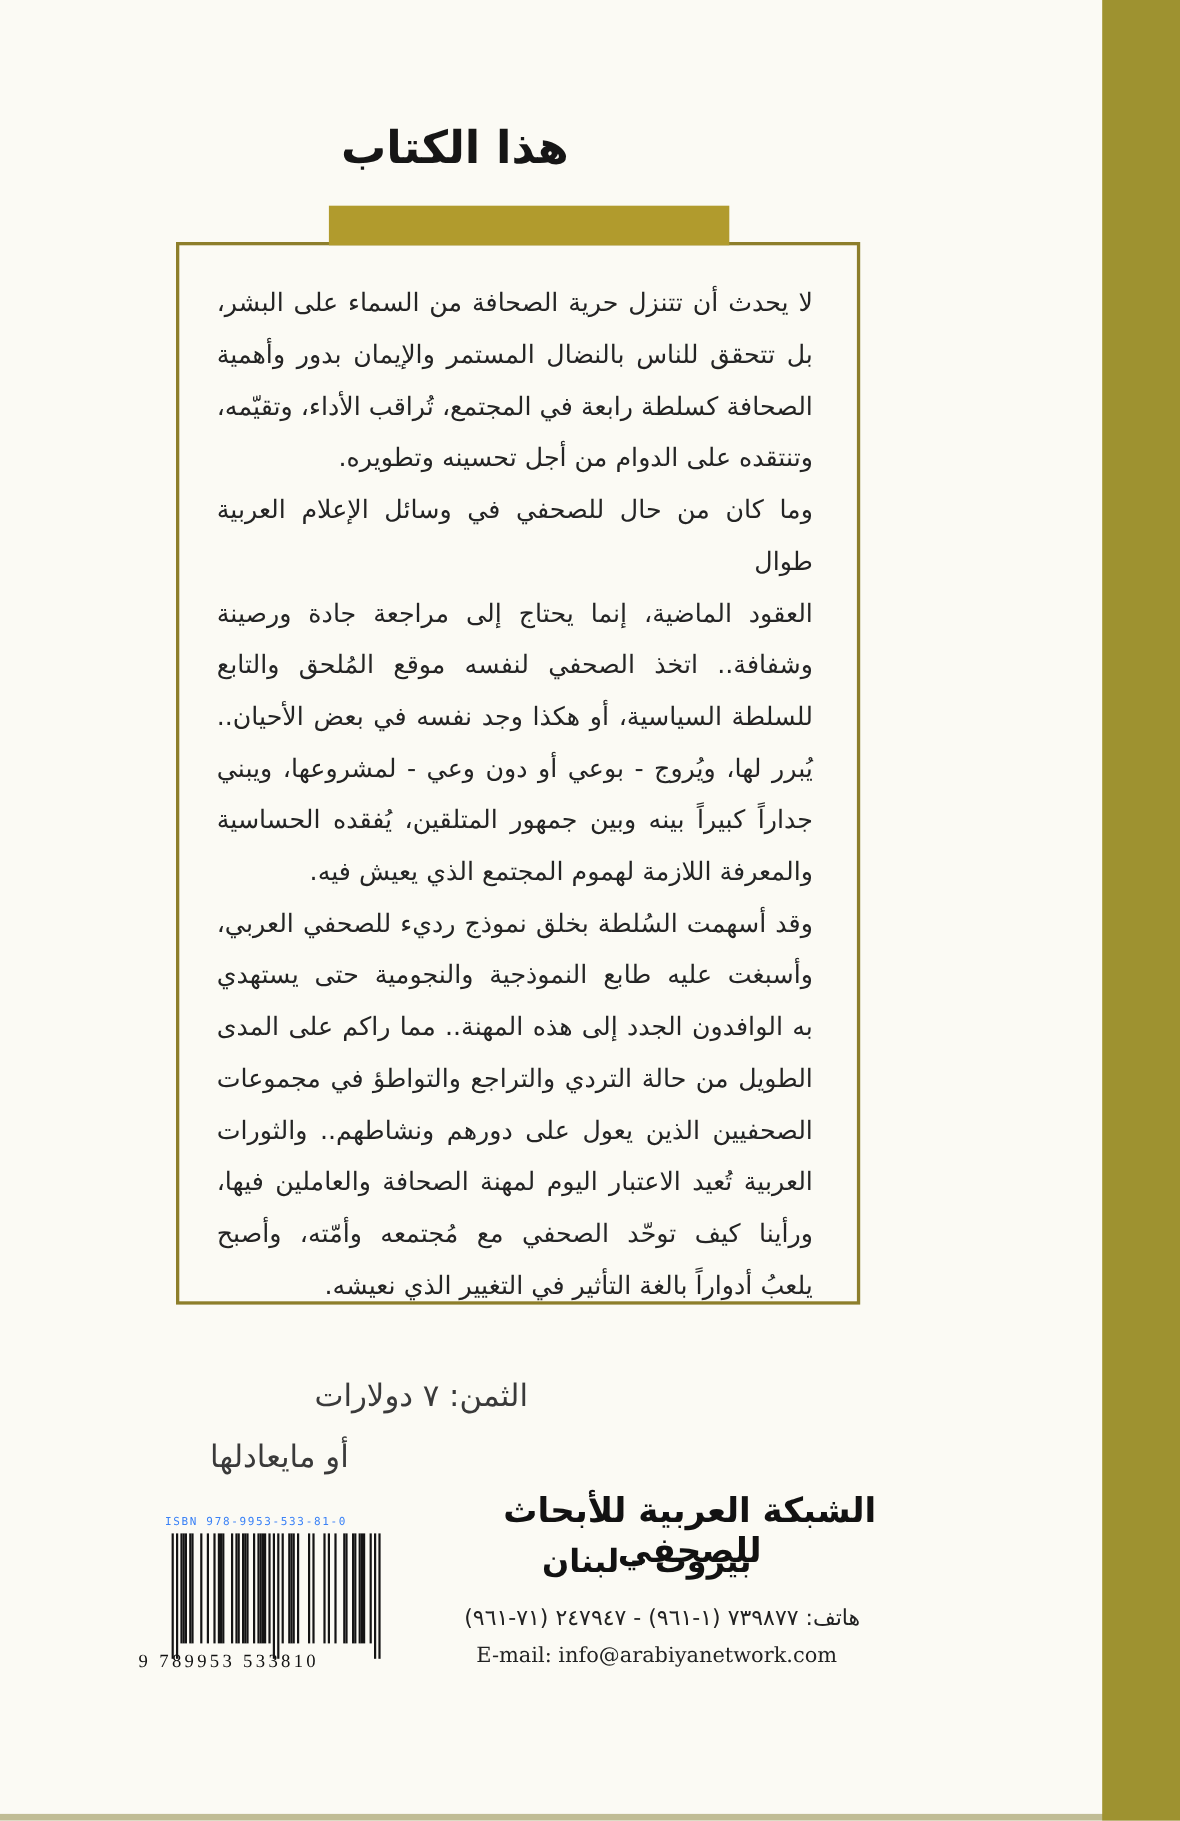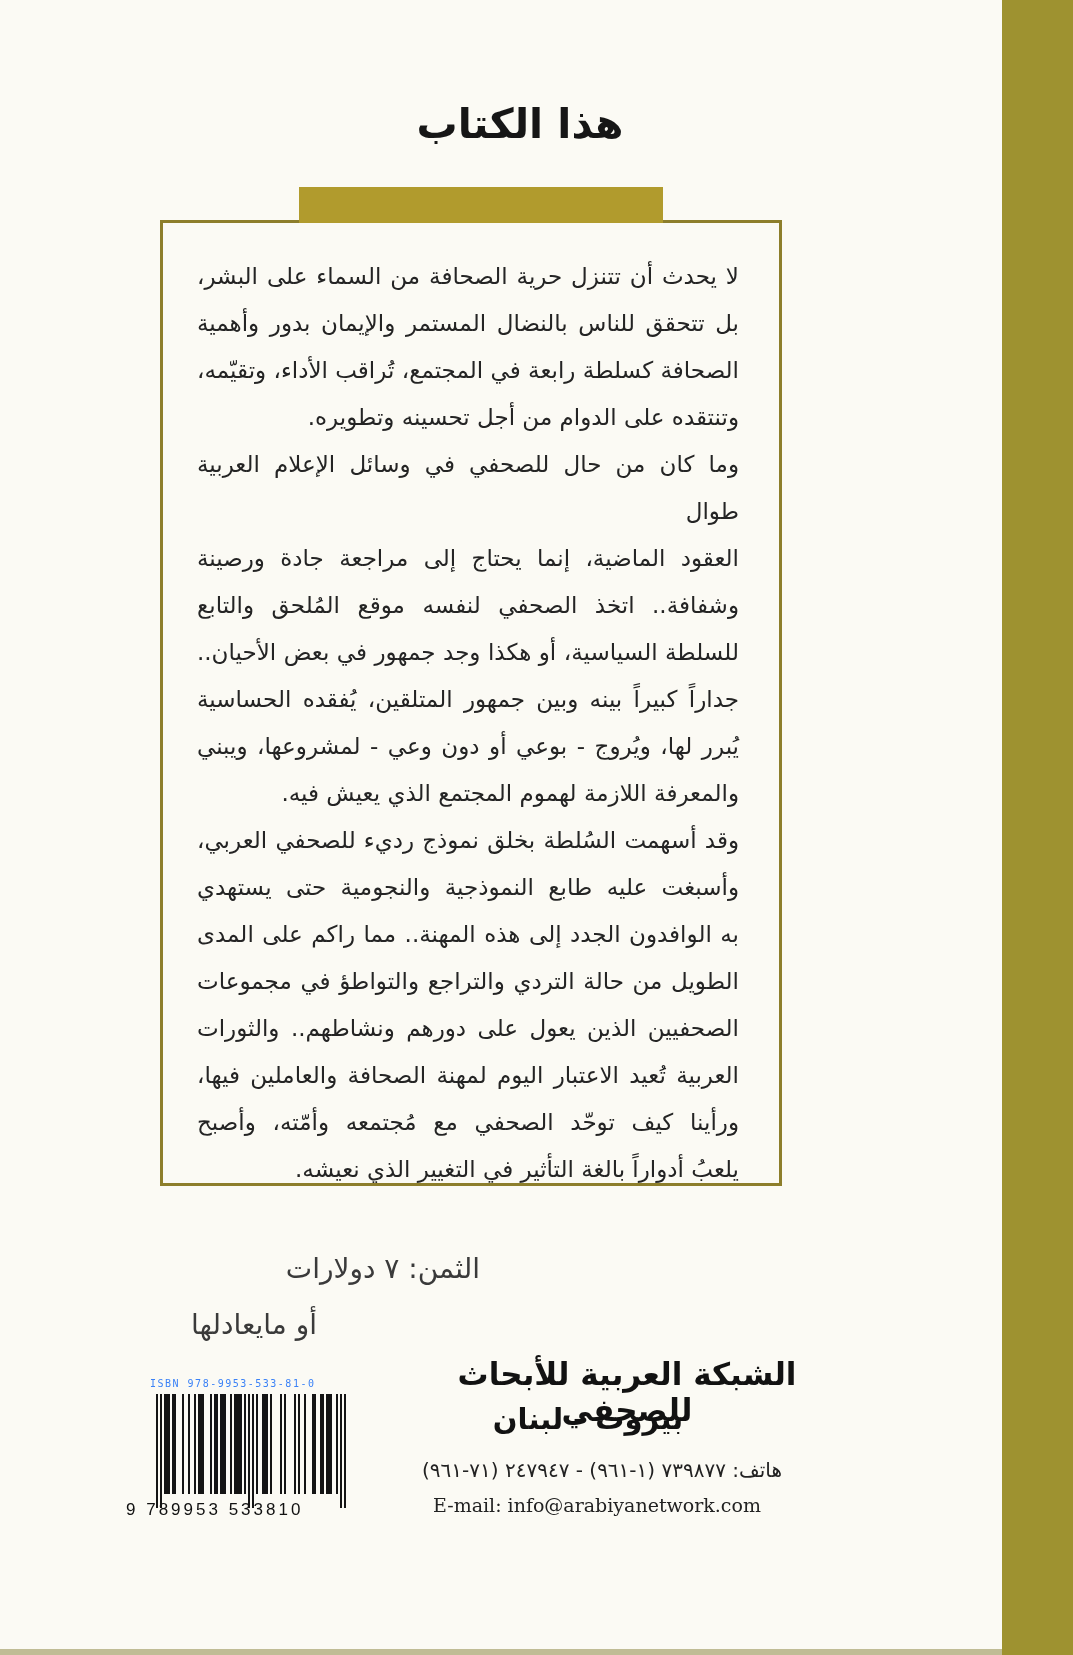--- a/index.html
+++ b/index.html
@@ -11,22 +11,22 @@
   }
   .accent-stripe{
     position:absolute;top:0;right:0;width:71px;height:1655px;
     background:#9e9230;z-index:3;
   }
   .bottom-edge{
     position:absolute;left:0;bottom:0;width:1073px;height:6px;
     background:#c0bc95;z-index:1;
   }
   .page-title{
-    position:absolute;top:100px;left:310px;width:420px;
-    text-align:center;direction:rtl;
+    position:absolute;top:110px;left:310px;width:420px;
+    text-align:left;direction:rtl;
     font-size:41px;font-weight:bold;color:#161616;
     letter-spacing:1px;
   }
   .gold-bar{
     position:absolute;left:299px;top:187px;width:364px;height:36px;
     background:#b19b2d;z-index:2;
   }
   .desc-box{
     position:absolute;left:160px;top:220px;width:622px;height:966px;
     box-sizing:border-box;border:3px solid #8d7e2b;
@@ -73,44 +73,44 @@
     font-size:10px;letter-spacing:1.5px;color:#3b82f6;white-space:nowrap;
   }
   .isbn-barcode{
     position:absolute;left:156px;top:1394px;z-index:1;
   }
   .isbn-barcode-bars{
     display:flex;flex-direction:row;align-items:flex-start;
   }
   .isbn-digits{
     position:absolute;left:126px;top:1500px;
-    font-family:Liberation Sans, sans-serif;
+    font-family:Liberation Serif, serif;
     font-size:17px;letter-spacing:3px;color:#111;white-space:nowrap;
   }
 </style>
 </head>
 <body>
 
 <div class="bottom-edge"></div>
 <div class="accent-stripe"></div>
 
 <div class="page-title">هذا الكتاب</div>
 <div class="gold-bar"></div>
 
 <div class="desc-box">
   <div class="tline">لا يحدث أن تتنزل حرية الصحافة من السماء على البشر،</div>
   <div class="tline">بل تتحقق للناس بالنضال المستمر والإيمان بدور وأهمية</div>
   <div class="tline">الصحافة كسلطة رابعة في المجتمع، تُراقب الأداء، وتقيّمه،</div>
   <div class="tline pend">وتنتقده على الدوام من أجل تحسينه وتطويره.</div>
   <div class="tline">وما كان من حال للصحفي في وسائل الإعلام العربية طوال</div>
   <div class="tline">العقود الماضية، إنما يحتاج إلى مراجعة جادة ورصينة</div>
   <div class="tline">وشفافة.. اتخذ الصحفي لنفسه موقع المُلحق والتابع</div>
-  <div class="tline">للسلطة السياسية، أو هكذا وجد جمهور في بعض الأحيان..</div>
+  <div class="tline">للسلطة السياسية، أو هكذا وجد نفسه في بعض الأحيان..</div>
+  <div class="tline">يُبرر لها، ويُروج - بوعي أو دون وعي - لمشروعها، ويبني</div>
   <div class="tline">جداراً كبيراً بينه وبين جمهور المتلقين، يُفقده الحساسية</div>
-  <div class="tline">يُبرر لها، ويُروج - بوعي أو دون وعي - لمشروعها، ويبني</div>
   <div class="tline pend">والمعرفة اللازمة لهموم المجتمع الذي يعيش فيه.</div>
   <div class="tline">وقد أسهمت السُلطة بخلق نموذج رديء للصحفي العربي،</div>
   <div class="tline">وأسبغت عليه طابع النموذجية والنجومية حتى يستهدي</div>
   <div class="tline">به الوافدون الجدد إلى هذه المهنة.. مما راكم على المدى</div>
   <div class="tline">الطويل من حالة التردي والتراجع والتواطؤ في مجموعات</div>
   <div class="tline">الصحفيين الذين يعول على دورهم ونشاطهم.. والثورات</div>
   <div class="tline">العربية تُعيد الاعتبار اليوم لمهنة الصحافة والعاملين فيها،</div>
   <div class="tline">ورأينا كيف توحّد الصحفي مع مُجتمعه وأمّته، وأصبح</div>
   <div class="tline pend">يلعبُ أدواراً بالغة التأثير في التغيير الذي نعيشه.</div>
 </div>

